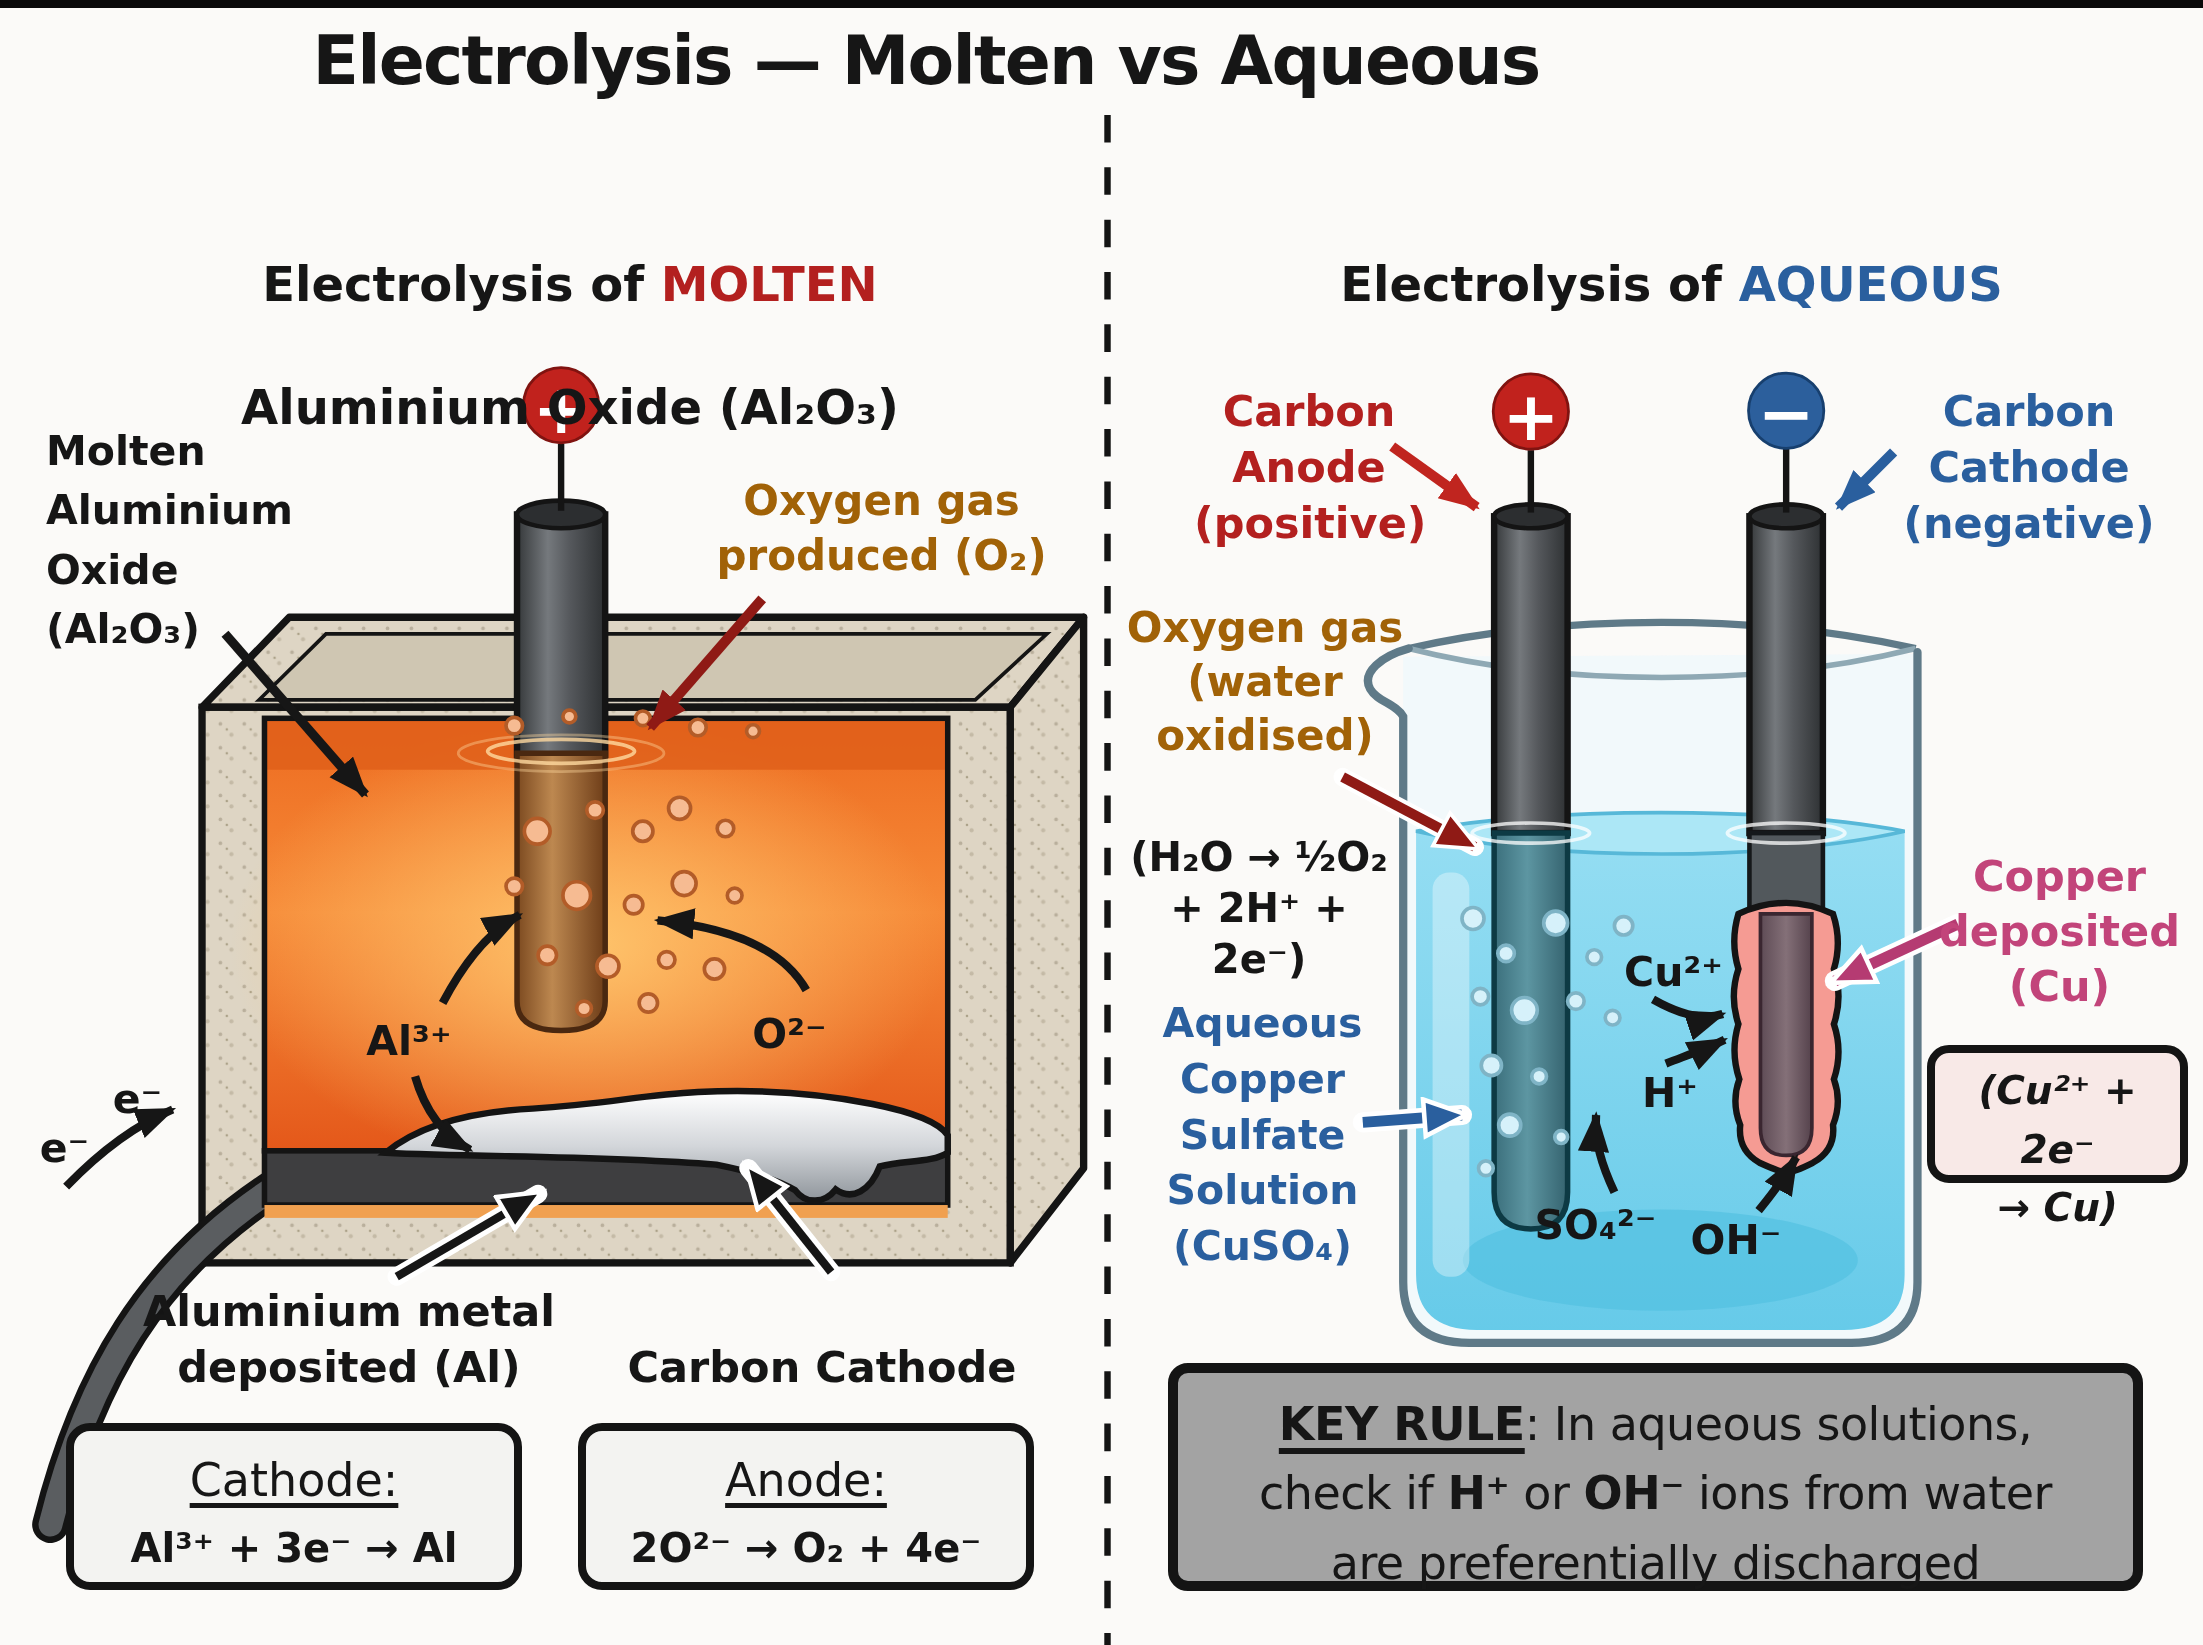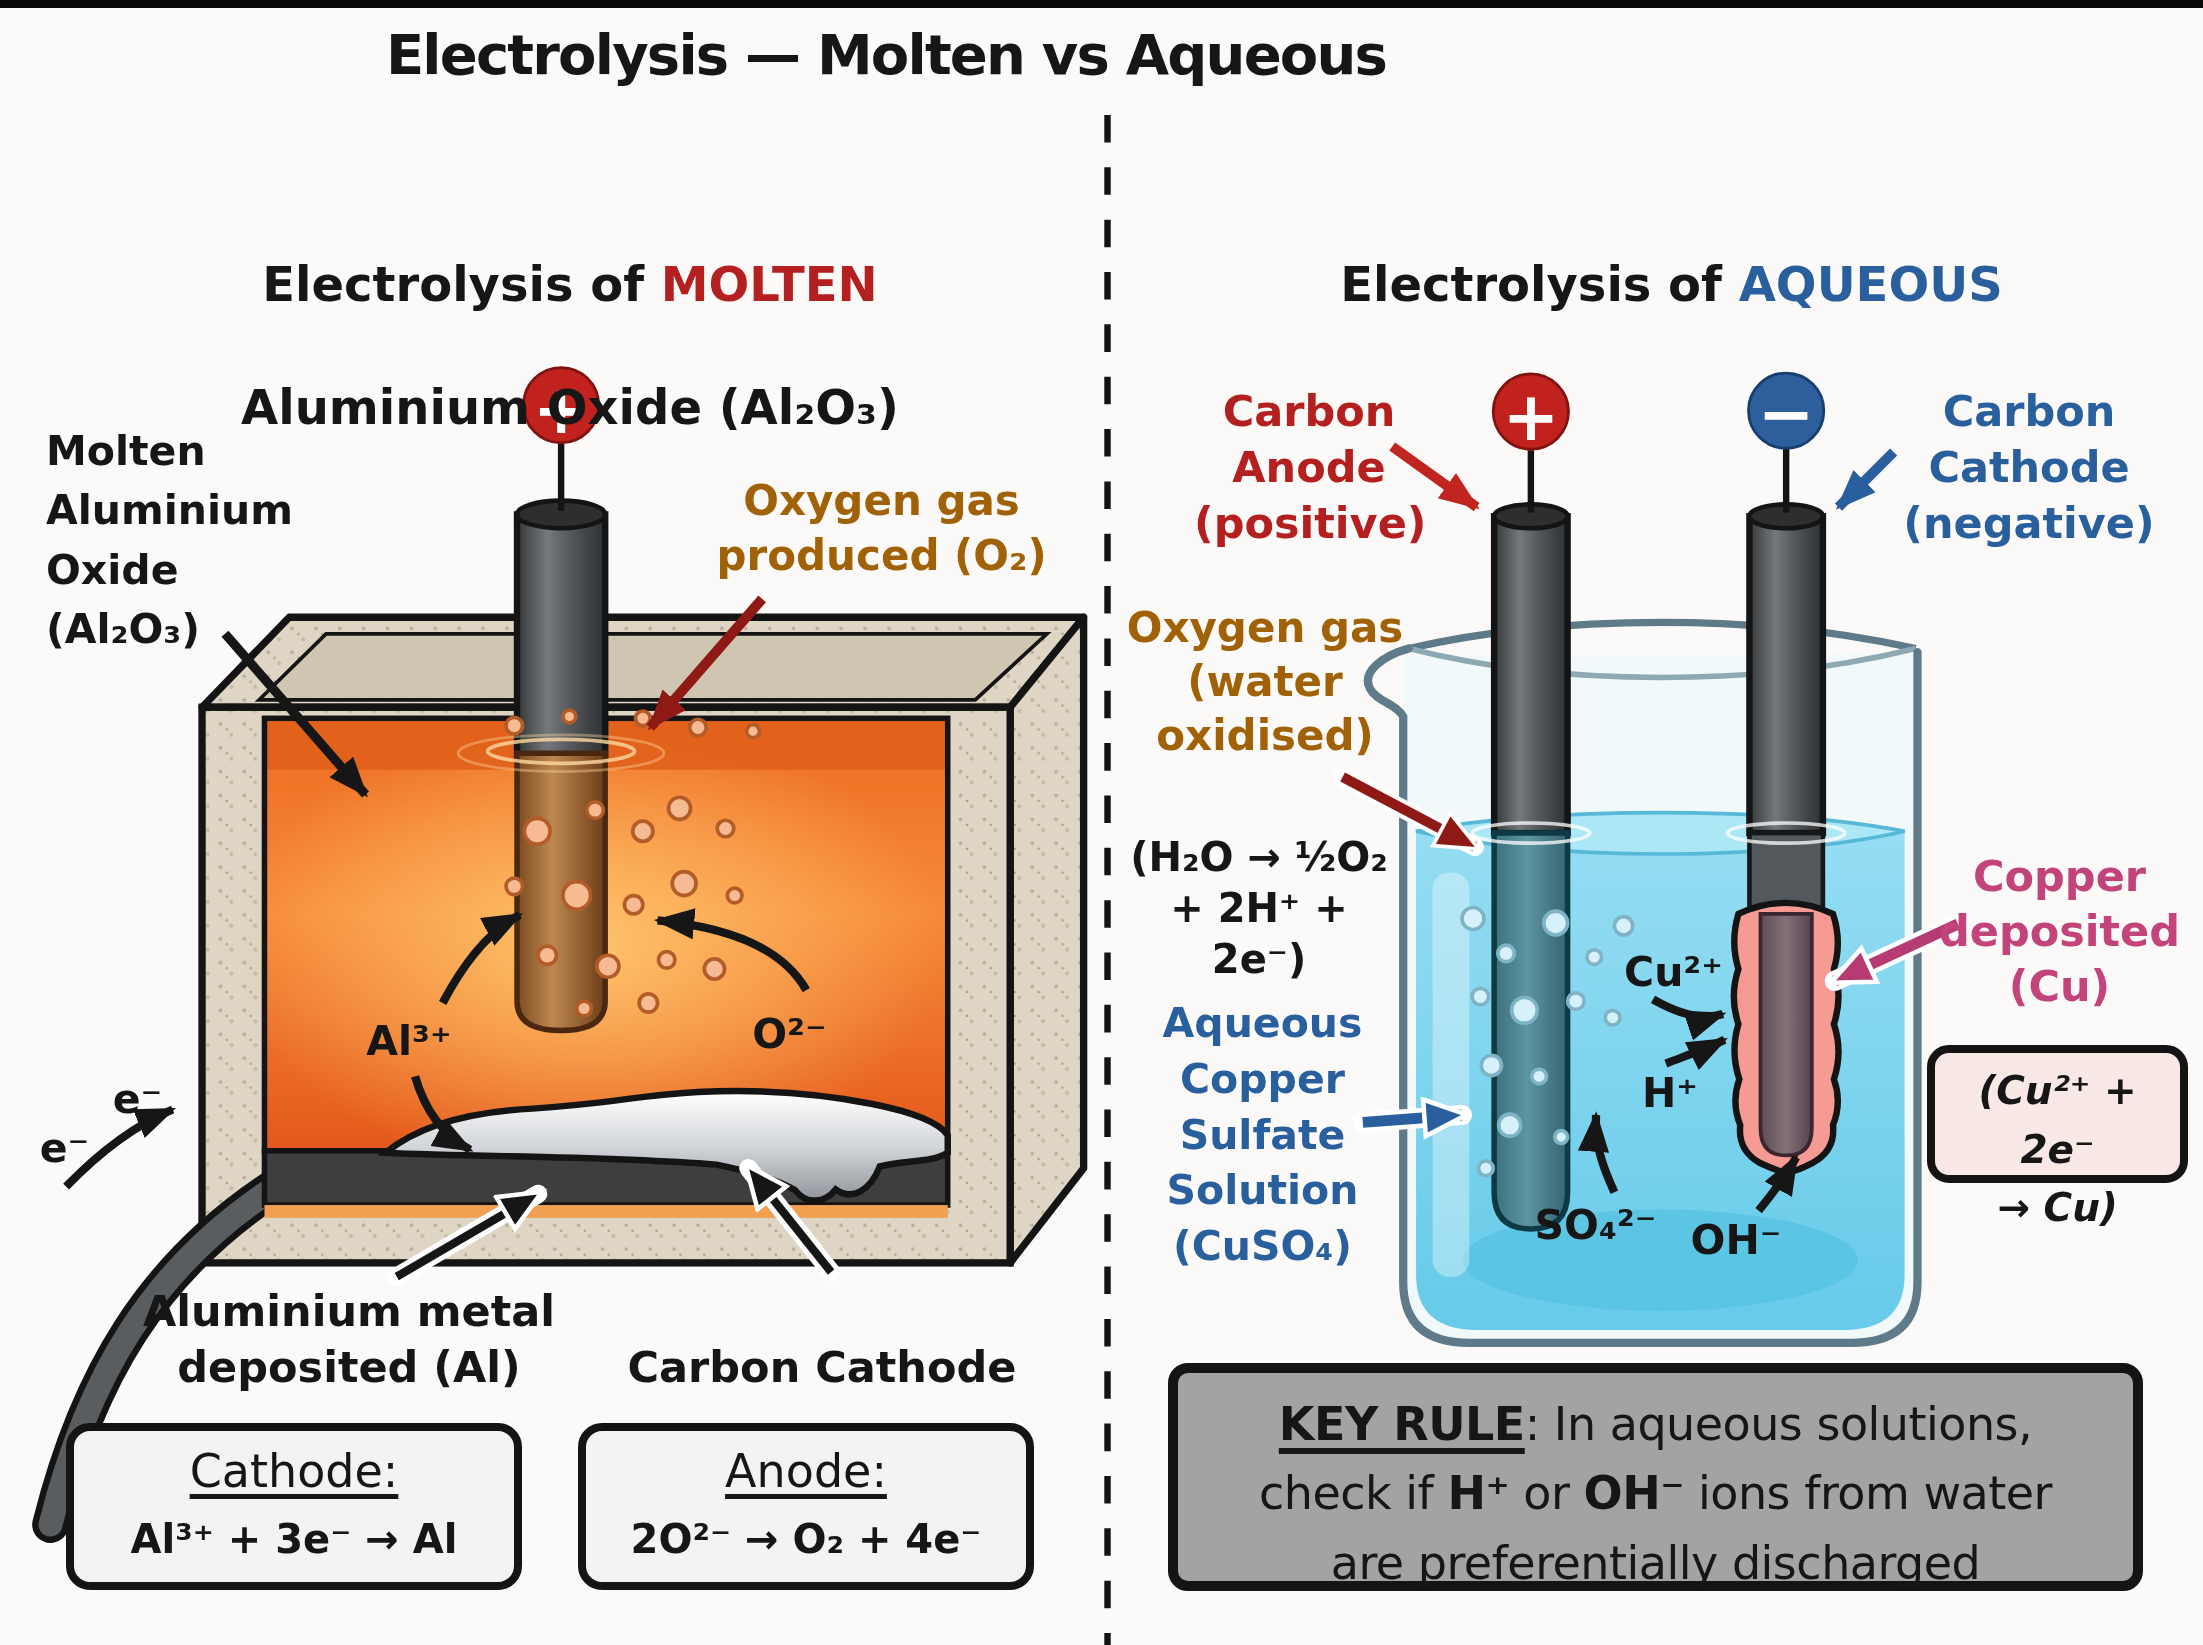--- a/index.html
+++ b/index.html
@@ -1,31 +1,31 @@
 <!DOCTYPE html>
 <html style="font-size:14.7px"><head>
 <meta charset="utf-8">
 <style>
   html,body{margin:0;padding:0;background:#e8e8e8;}
   #canvas{position:relative;width:2204px;height:1646px;background:#fbfaf8;overflow:hidden;
           font-family:"DejaVu Sans","Liberation Sans",sans-serif;color:#161616;}
   #topbar{position:absolute;left:0;top:0;width:2204px;height:8.3px;background:#0a0a0a;}
   svg.scene{position:absolute;left:0;top:0;}
   .lbl{position:absolute;font-weight:bold;white-space:pre-line;text-align:center;line-height:1.3;color:#161616;}
-  .title{left:0;top:24px;width:1772px;font-size:56px;letter-spacing:-1.8px;line-height:1.1;}
+  .title{left:0;top:24px;width:1772px;font-size:68px;letter-spacing:-1.8px;line-height:1.1;padding-left:40px;}
   .heading{font-size:48px;line-height:1.28;}
   .red{color:#b3201f;}
   .darkred{color:#a16207;}
   .blue{color:#2a5f9e;}
   .magenta{color:#c2447a;}
   .ion{font-size:41px;}
   .eqbox{position:absolute;background:#f3f3f1;border:8.3px solid #141414;border-radius:24px;
          text-align:center;box-sizing:border-box;}
   .eqbox .bt{font-size:46px;font-weight:normal;text-decoration:underline;text-underline-offset:7.3px;
-             text-decoration-thickness:4.6px;margin-top:13px;}
+             text-decoration-thickness:4.6px;margin-top:22px;}
   .eqbox .be{font-size:40px;font-weight:bold;margin-top:18px;}
   .pinkbox{position:absolute;background:#f8e9e7;border:8.3px solid #141414;border-radius:22px;
            box-sizing:border-box;text-align:center;font-size:39px;font-weight:bold;line-height:1.5;
            white-space:pre-line;padding-top:9.2px;}
   .keyrule{position:absolute;background:#a3a3a3;border:10px solid #141414;border-radius:20px;
            box-sizing:border-box;text-align:center;font-size:46px;font-weight:normal;line-height:1.52;
            padding-top:16.5px;letter-spacing:-0.5px;}
   .keyrule .krl{font-weight:bold;text-decoration:underline;text-underline-offset:8.3px;text-decoration-thickness:5.5px;}
   .keyrule b{font-weight:bold;}
 </style>

